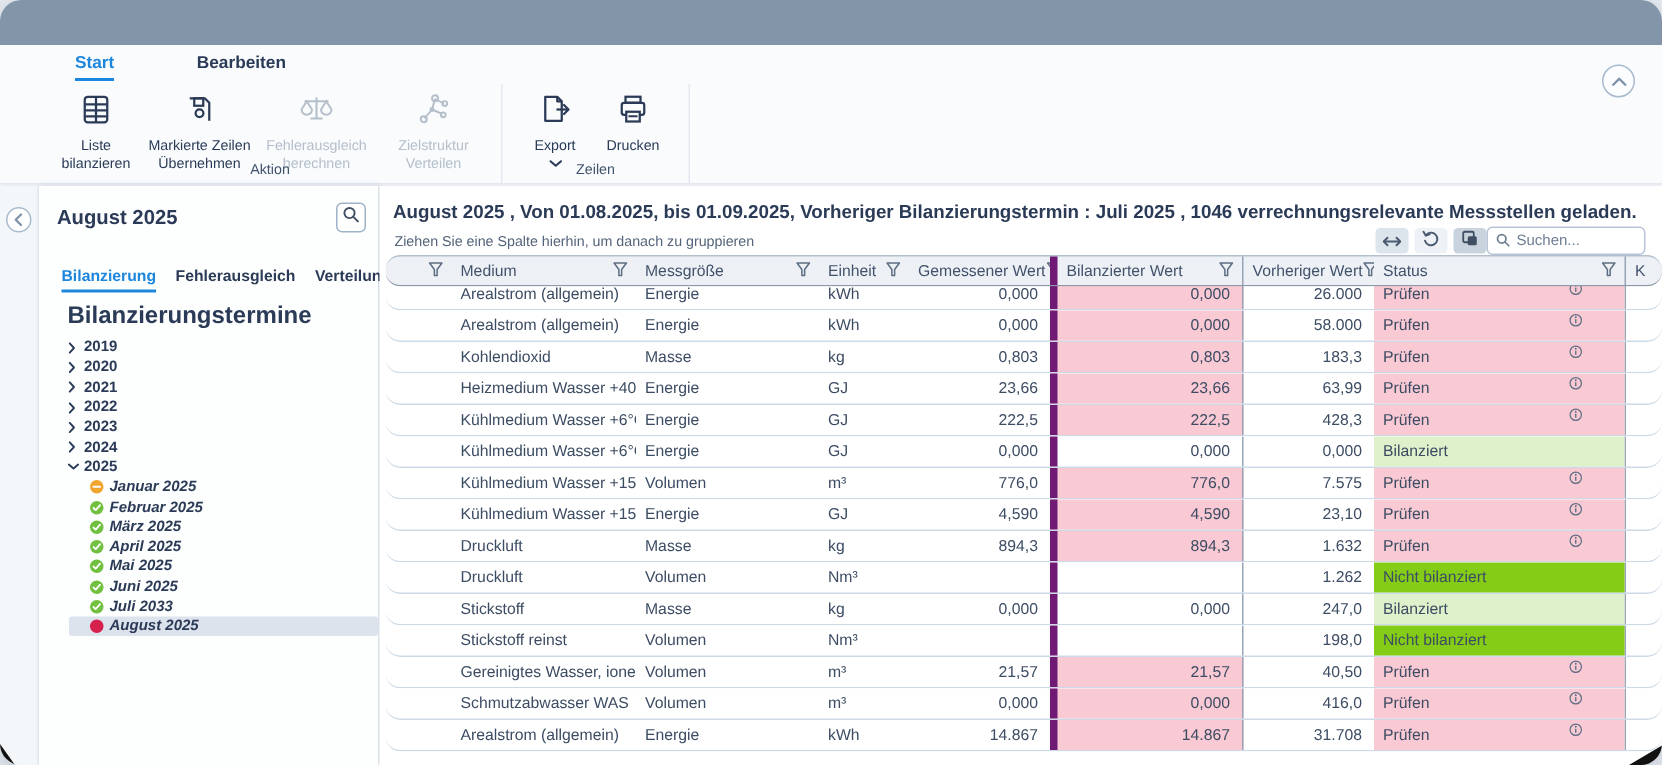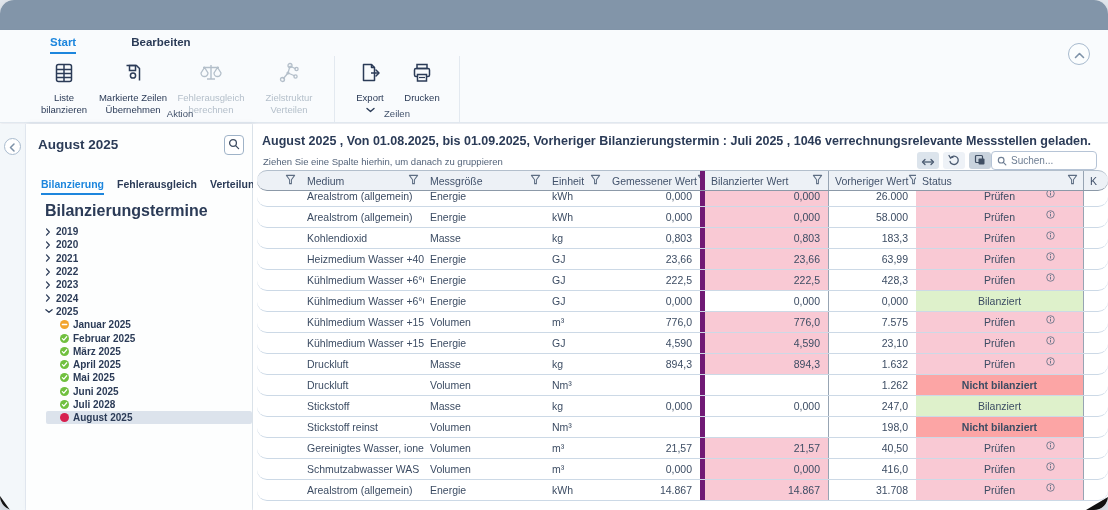--- a/index.html
+++ b/index.html
@@ -44,21 +44,21 @@
   .sb-search { position:absolute; right:8px; top:11px; width:20px; height:20px; border:1px solid #9fb3c8;
                border-radius:4px; background:#fff; display:flex; align-items:center; justify-content:center; cursor:pointer; }
   .sb-tabs { position:absolute; left:15px; top:54px; display:flex; gap:13px; }
   .sb-tab { font-size:10.5px; font-weight:bold; color:#2b3b57; padding-bottom:3px; cursor:pointer; }
   .sb-tab.active { color:#1d86dd; border-bottom:2px solid #1d86dd; }
   .tree { position:absolute; left:0; top:76px; right:0; bottom:0; overflow:hidden; }
   .tree-header { margin:2px 0 5px 19px; font-size:16px; font-weight:bold; color:#2b3b57; }
   .tree-item { display:flex; align-items:center; height:13.3px; font-size:10px; font-weight:bold;
                color:#2b3b57; cursor:pointer; }
   .tree-item .chev { width:11px; margin-left:19px; color:#2b3b57; font-size:8px; display:flex; }
-  .tree-item.month { padding-left:34px; position:relative; }
+  .tree-item.month { padding-left:34px; position:relative;font-style:italic; }
   .tree-item.month.selected { background:#dce3ec; border-radius:2px; margin-left:20px; padding-left:14px; }
   .dot { width:9px; height:9px; border-radius:50%; margin-right:4px; flex:0 0 9px;
          display:flex; align-items:center; justify-content:center; }
   .dot.ok { background:#71c03f; } .dot.warning { background:#f2a52e; } .dot.error { background:#d6204e; }
   .dot svg { display:block; }
   
   .main { position:absolute; left:253px; top:0; right:0; bottom:0; background:#fff; }
   .m-header { position:absolute; left:9px; top:10px; right:4px; font-size:12.5px; font-weight:bold;
               color:#2b3b57; white-space:nowrap; overflow:hidden; }
   .group-hint { position:absolute; left:10px; top:32px; font-size:9.5px; color:#54647a; }
@@ -77,24 +77,24 @@
   .thead { position:relative; z-index:3; background:#edf1f6; border-top:1px solid #b3bfcc;
            border-bottom:1px solid #8c99a8; height:21px; }
   .th { display:flex; align-items:center; justify-content:space-between; padding:0 5px 0 6px;
         font-size:10.5px; color:#42526b; overflow:hidden; white-space:nowrap; cursor:pointer; }
   .th.endline { justify-content:flex-end; }
   .tbody { position:relative; z-index:1; margin-top:-5px; }
   .trow { height:21px; background:#fff; border-bottom:1px solid #ccd9e6; }
   .td { display:flex; align-items:center; padding:0 6px; font-size:10.5px; color:#3c4c63;
         overflow:hidden; white-space:nowrap; }
   .td.num { justify-content:flex-end; padding-right:8px; }
-  .td.center { justify-content:center; position:relative; }
+  .td.center { justify-content:flex-start; position:relative; }
   .col-bilanz { border-left:5px solid #701a75; border-right:1px solid #97a4b3; }
   .col-k { border-left:1px solid #97a4b3; }
-  .bg-pink { background:#f9c9d4; } .bg-green { background:#def1cb; } .bg-yellow { background:#fca5a5;font-weight:bold; }
+  .bg-pink { background:#f9c9d4; } .bg-green { background:#def1cb; } .bg-yellow { background:#84cc16; }
   .info-badge { position:absolute; right:28px; top:2px; }
   
   .corner { position:absolute; bottom:0; width:0; height:0; }
   .corner.bl { left:0; border-left:10px solid #111; border-top:14px solid transparent; }
   .corner.br { right:0; border-right:22px solid #111; border-top:13px solid transparent; }
 </style>
 </head>
 <body>
 
 <div class="window">
@@ -340,21 +340,21 @@
                 </svg>
               </span>
               <span>Juni 2025</span>
             </div>
             <div class="tree-item month">
               <span class="dot ok">
                 <svg width="7" height="7" viewBox="0 0 8 8">
                   <polyline points="1.5,4.2 3.2,5.8 6.5,2" fill="none" stroke="#fff" stroke-width="1.4" stroke-linecap="round" stroke-linejoin="round"></polyline>
                 </svg>
               </span>
-              <span>Juli 2028</span>
+              <span>Juli 2033</span>
             </div>
             <div class="tree-item month selected">
               <span class="dot error"></span>
               <span>August 2025</span>
             </div>
           </div>
       </div>
     </aside>
 
     <main class="main">

